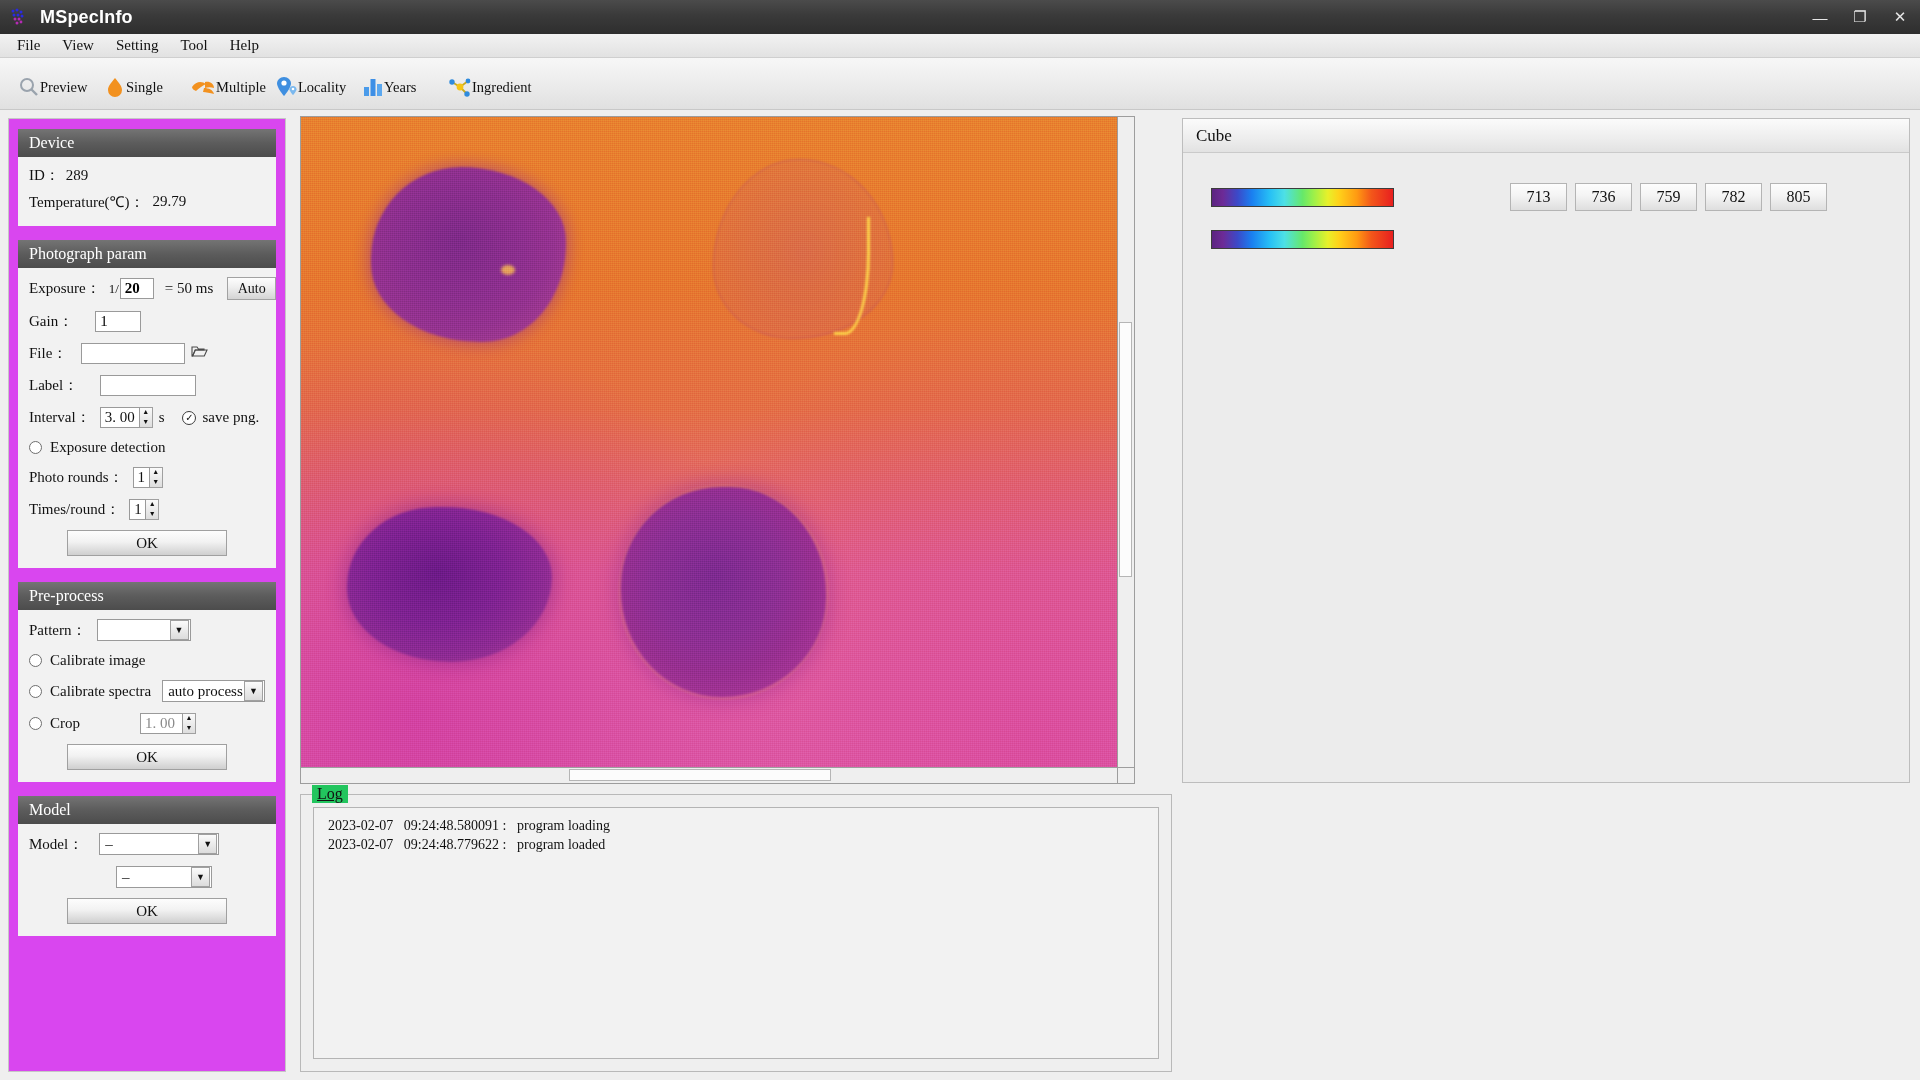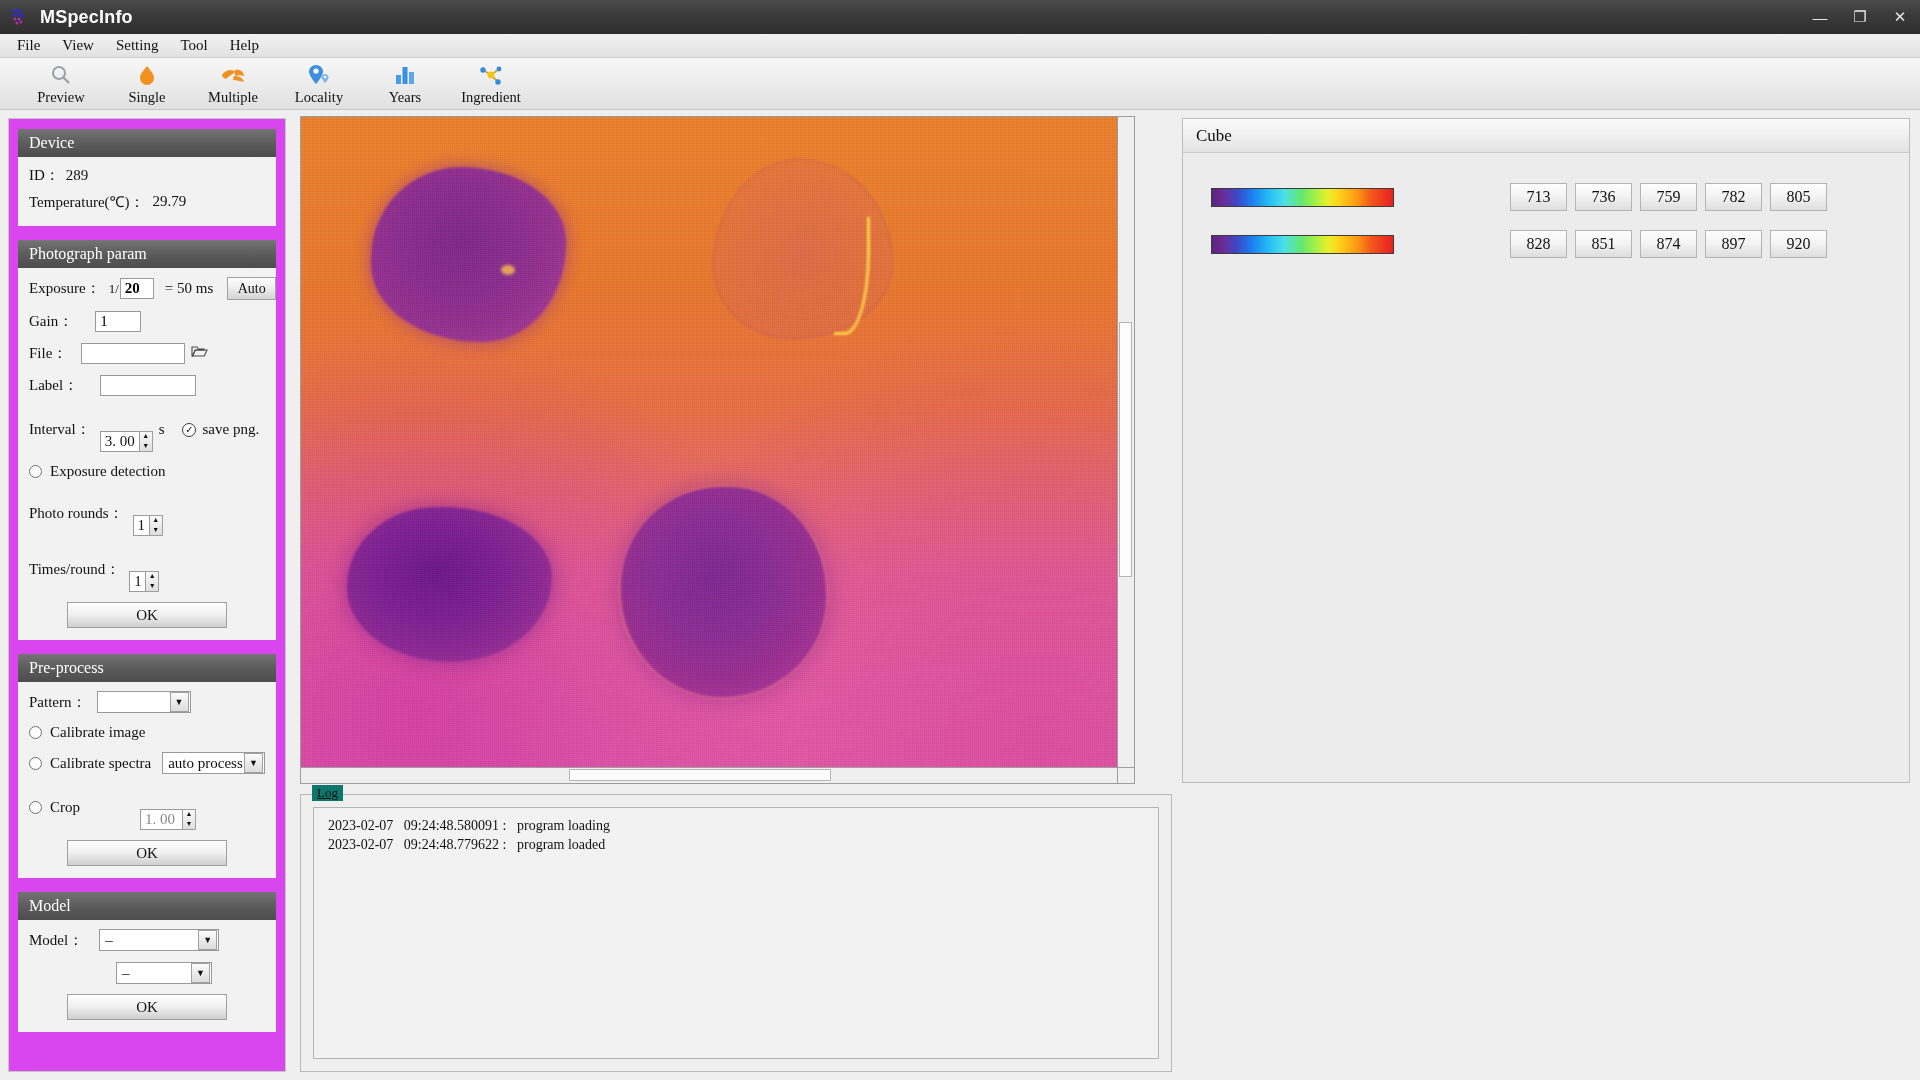--- a/index.html
+++ b/index.html
@@ -37,21 +37,21 @@
 
   
   .toolbar{
     height:52px; width:100%;
     background:linear-gradient(to bottom,#f7f7f7 0%,#eaeaea 60%,#e0e0e0 100%);
     border-bottom:1px solid #c8c8c8;
     display:flex; align-items:flex-start; padding-left:18px; padding-top:2px;
   }
   .tool-btn{
     width:86px; height:50px;
-    display:flex; flex-direction:column; align-items:center; justify-content:flex-start;
+    display:flex; flex-direction:row; align-items:center; justify-content:flex-start;
     padding-top:3px;
   }
   .tool-ico{ height:24px; display:flex; align-items:center; justify-content:center; }
   .tool-lbl{ font-size:14.5px; margin-top:2px; }
 
   
   .workspace{ display:flex; width:100%; height:calc(1080px - 34px - 24px - 52px); }
 
   
   .left-col{
@@ -97,21 +97,21 @@
     display:flex; align-items:center; justify-content:space-between;
     padding-left:5px; font-size:15px;
   }
   .combo .arr{
     width:19px;height:20px;margin:0 1px 0 0;
     background:linear-gradient(to bottom,#fbfbfb,#dcdcdc);
     border:1px solid #a0a0a0;
     display:flex;align-items:center;justify-content:center;
     font-size:9px;
   }
-  .spin{ display:flex; align-items:flex-end;margin-top:24px; }
+  .spin{ display:flex; align-items:flex-end; }
   .spin .sbox{ border:1px solid #9a9a9a;background:#fff;height:21px;padding:0 4px;display:flex;align-items:center;font-size:15px; }
   .spin .sarr{
     width:13px;height:21px;display:flex;flex-direction:column;
     border:1px solid #a0a0a0;border-left:none;
     background:linear-gradient(to bottom,#fafafa,#dedede);
   }
   .spin .sarr i{ flex:1;display:flex;align-items:center;justify-content:center;font-size:7px;font-style:normal;line-height:1;}
   .radio{
     width:13px;height:13px;border:1.4px solid #6e6e6e;border-radius:50%;
     background:#fff; margin-right:8px; flex:none;
@@ -194,21 +194,21 @@
     border:2px solid rgba(255,190,90,.35); filter:blur(1.5px);
   }
 
   
   .log-fs{
     margin-top:10px; flex:1;
     border:1px solid #b9b9b9; position:relative;
     padding:12px 12px 12px 12px;
   }
   .log-legend{
-    position:absolute; top:-10px; left:11px; background:#0f766e; padding:0 5px; font-size:13px;text-decoration:underline;
+    position:absolute; top:-10px; left:11px; background:#22c55e; padding:0 5px; font-size:16px;text-decoration:underline;
   }
   .log-box{
     background:#f2f2f2; border:1px solid #b4b4b4; height:100%;
     padding:8px 14px; font-size:14px; overflow:hidden;
   }
   .log-line{ line-height:19px; white-space:pre; }
 
   
   .right-col{ width:744px; min-width:744px; padding:8px 10px 8px 6px; }
   .cube-panel{ border:1px solid #bdbdbd; background:#ececec; height:665px; }
@@ -566,28 +566,19 @@
               <div class="wbtn">736</div>
               <div class="wbtn">759</div>
               <div class="wbtn">782</div>
               <div class="wbtn">805</div>
             </div>
           </div>
         </div>
 
         <div class="cube-row">
           <div class="cbar"></div>
-          <div class="wbtns">
-            <div class="wrow">
-              <div class="wbtn">828</div>
-              <div class="wbtn">851</div>
-              <div class="wbtn">874</div>
-              <div class="wbtn">897</div>
-              <div class="wbtn">920</div>
-            </div>
-          </div>
         </div>
 
       </div>
     </div>
   </div>
 
 </div>
 
 </body></html>

